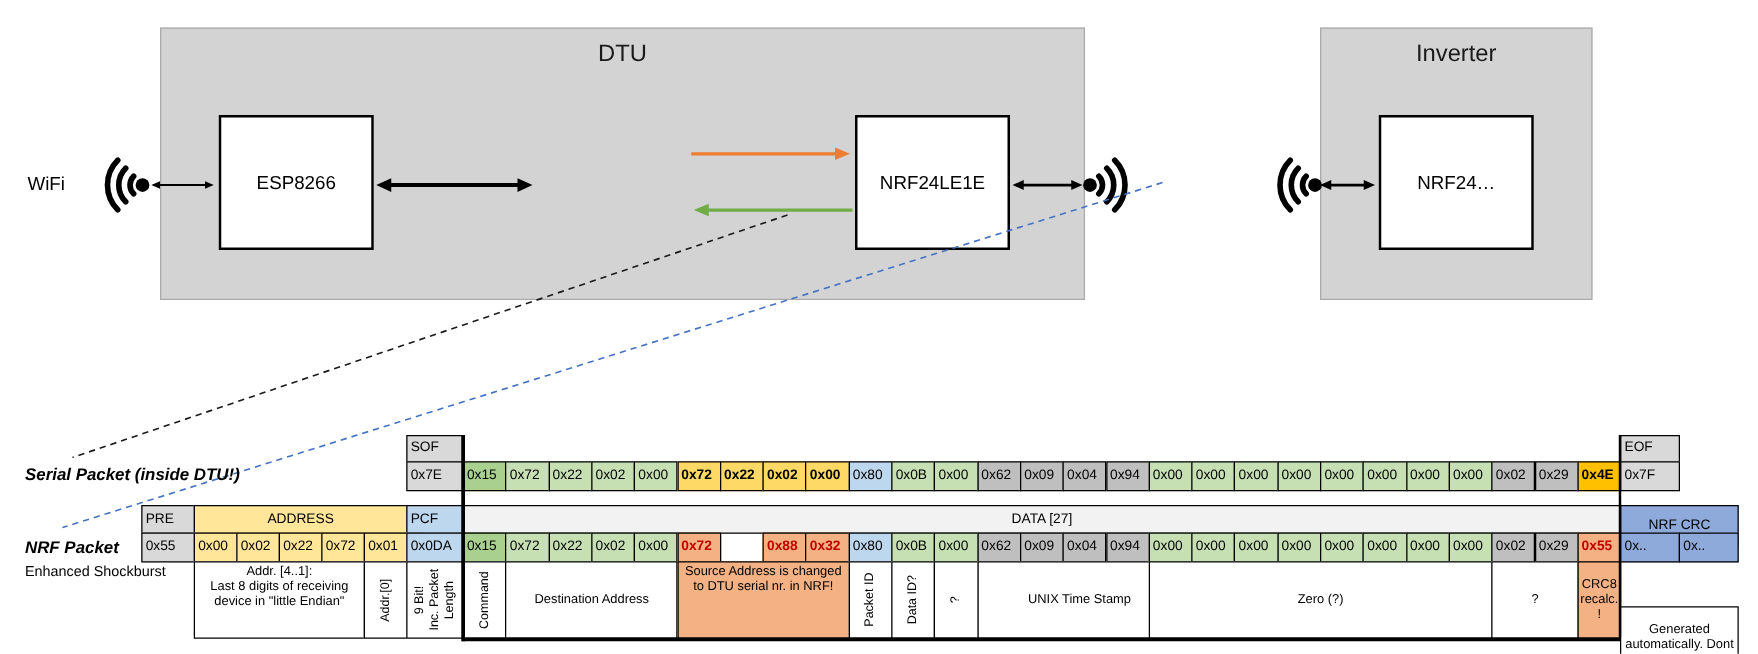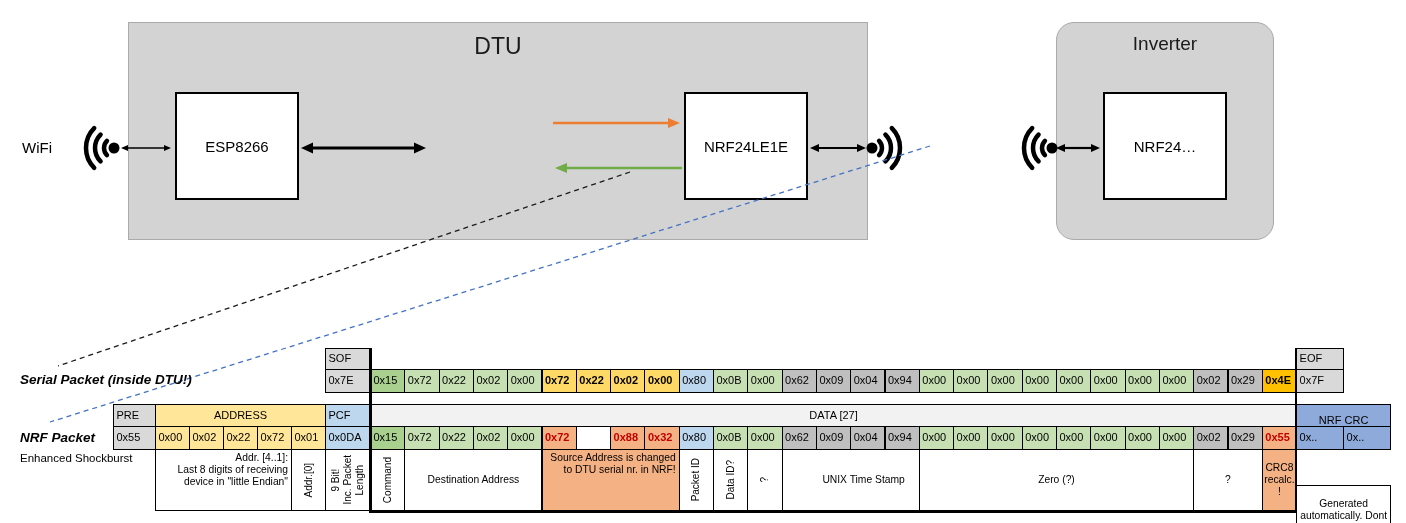--- a/index.html
+++ b/index.html
@@ -1,20 +1,20 @@
 <!DOCTYPE html>
 <html><head>
 <meta charset="utf-8">
 <style>
   html,body{margin:0;padding:0;background:#fff;}
   #root{position:relative;width:1406px;height:523px;overflow:hidden;
         font-family:"Liberation Sans",sans-serif;color:#000;}
   
   .graybox{position:absolute;background:#d3d3d3;border:1px solid #aaa;box-sizing:border-box;}
-  .boxtitle{position:absolute;width:100%;text-align:center;top:10px;font-size:23px;color:#1a1a1a;}
+  .boxtitle{position:absolute;width:100%;text-align:center;top:10px;font-size:19px;color:#1a1a1a;}
   .chip{position:absolute;background:#fff;border:2px solid #000;box-sizing:border-box;
         display:flex;align-items:center;justify-content:center;font-size:15px;z-index:4;}
   #wifi-label{position:absolute;left:22px;top:139px;font-size:15px;}
   #overlay{position:absolute;left:0;top:0;z-index:5;pointer-events:none;}
   
   .row{position:absolute;z-index:10;}
   .c{position:absolute;border:1px solid #000;box-sizing:border-box;background:#fff;
      display:flex;align-items:center;justify-content:flex-start;padding-left:2.5px;
      font-size:11px;line-height:1.05;white-space:nowrap;}
   .ctr{justify-content:center;padding-left:0;}
@@ -25,38 +25,38 @@
   .k{background:#BFBFBF;}
   .o{background:#FFC000;font-weight:700;}
   .s{background:#F4B183;font-weight:700;color:#C00000;}
   .hgray{background:#D9D9D9;}
   .hyellow{background:#FFE699;}
   .hblue{background:#BDD7EE;}
   .hdata{background:#F2F2F2;}
   .hcrc{background:#8EAADB;}
   .crcblue{background:#8EAADB;}
   .ann{font-size:10.3px;white-space:normal;line-height:1.18;text-align:center;}
-  .ann.la{align-items:flex-start;justify-content:flex-start;text-align:right;
+  .ann.la{align-items:flex-start;justify-content:flex-start;text-align:center;
           padding:2px 3px;white-space:pre-line;}
   .ann.salmon{background:#F4B183;}
   .v{writing-mode:vertical-rl;transform:rotate(180deg);white-space:pre-line;
      font-size:10px;line-height:1.2;text-align:center;}
   .plabel{position:absolute;font-weight:700;font-style:italic;font-size:13.5px;z-index:10;}
   .sublabel{position:absolute;font-size:11.5px;z-index:10;}
   .thick{position:absolute;background:#000;z-index:12;}
 </style>
 </head>
 <body>
 
 <div id="root">
 
   <div class="graybox" style="left:128px;top:22px;width:740px;height:218px;">
     <div class="boxtitle">DTU</div>
   </div>
-  <div class="graybox" style="left:1056px;top:22px;width:218px;height:218px;border-radius:18px;">
+  <div class="graybox" style="left:1056px;top:22px;width:218px;height:218px;">
     <div class="boxtitle" style="font-size:19px;">Inverter</div>
   </div>
 
   <div class="chip" style="left:175px;top:92px;width:124px;height:108px;">
     <span>ESP8266</span>
   </div>
   <div class="chip" style="left:684px;top:92px;width:124px;height:108px;">
     <span>NRF24LE1E</span>
   </div>
   <div class="chip" style="left:1103px;top:92px;width:124px;height:108px;">

